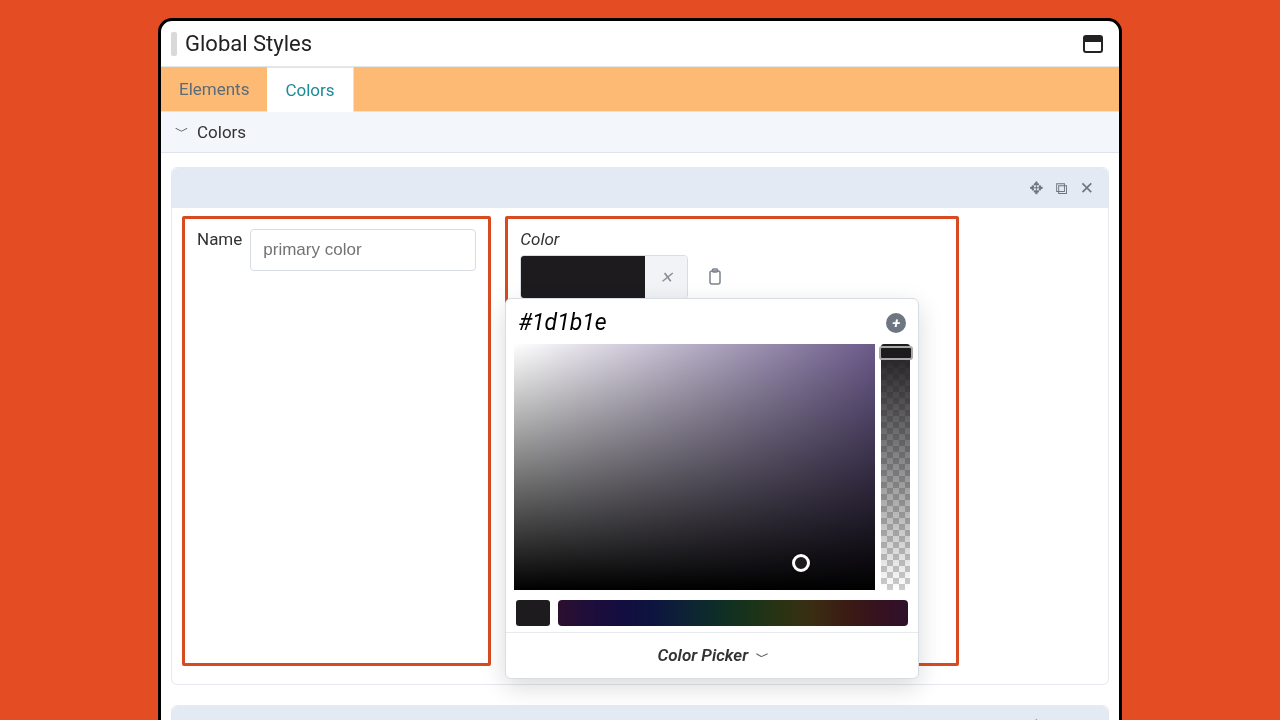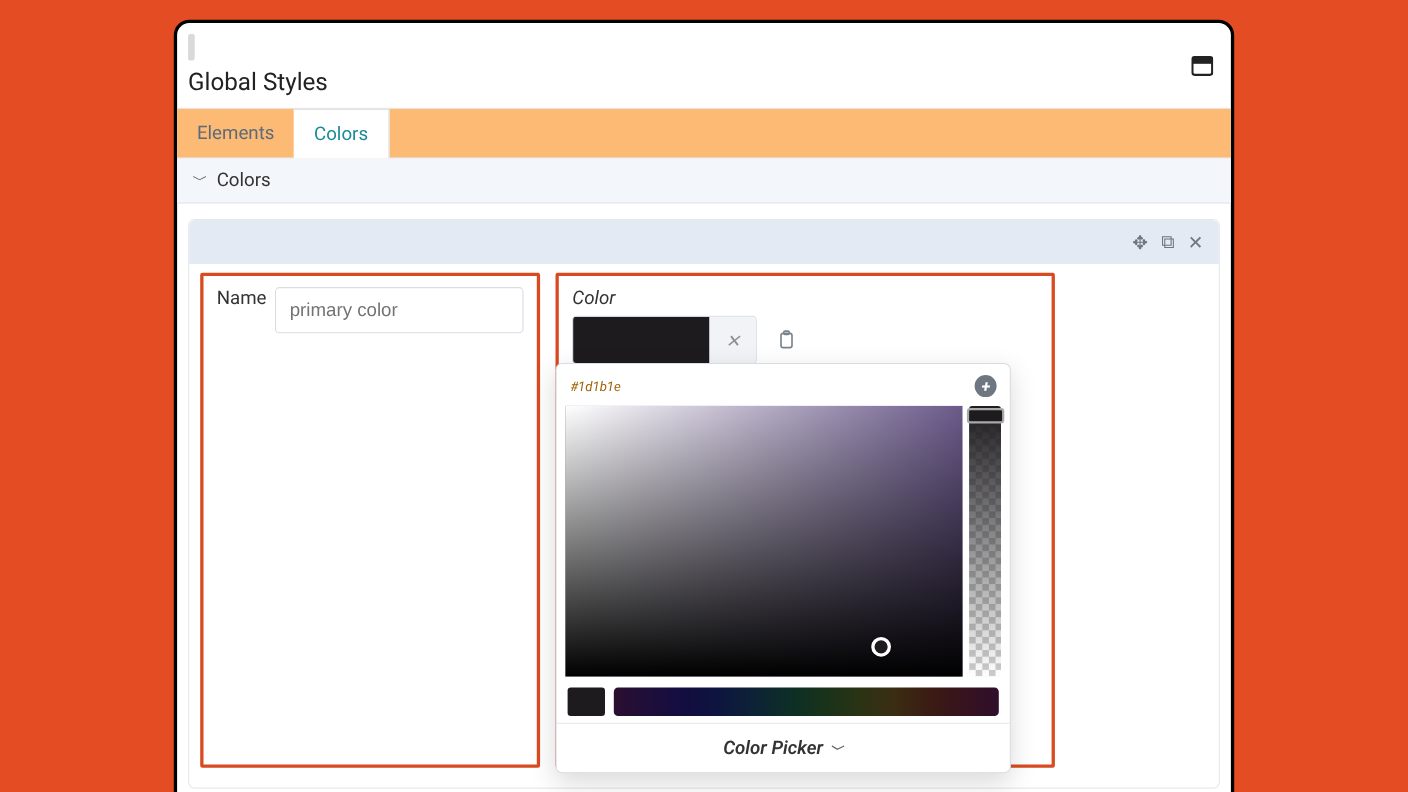--- a/index.html
+++ b/index.html
@@ -17,23 +17,22 @@
   
   .panel-header {
     display: flex;
     align-items: center;
     justify-content: space-between;
     padding: 10px 16px 10px 10px;
     border-bottom: 1px solid #e6e6e6;
   }
   .panel-header-left {
     display: flex;
-    align-items: flex-start;
+    align-items: flex-end;
     gap: 8px;
-    flex-direction: column;
   }
   .drag-grip {
     width: 6px;
     height: 24px;
     background: #d9d9d9;
     border-radius: 2px;
   }
   .panel-title {
     font-size: 22px;
     color: #222;
@@ -194,22 +193,22 @@
     box-shadow: 0 8px 24px rgba(0,0,0,0.15);
     z-index: 5;
   }
   .picker-top {
     display: flex;
     justify-content: space-between;
     align-items: center;
     padding: 10px 12px 8px 12px;
   }
   .hex-val {
-    font-size: 12px;
-    color: #a16207;
+    font-size: 23px;
+    color: #000000;
   }
   .add-circle {
     width: 20px; height: 20px;
     background:#6e7781;
     color:#fff;
     border-radius:50%;
     display:flex;align-items:center;justify-content:center;
     font-size:15px;font-weight:bold;
     cursor:pointer;
   }

